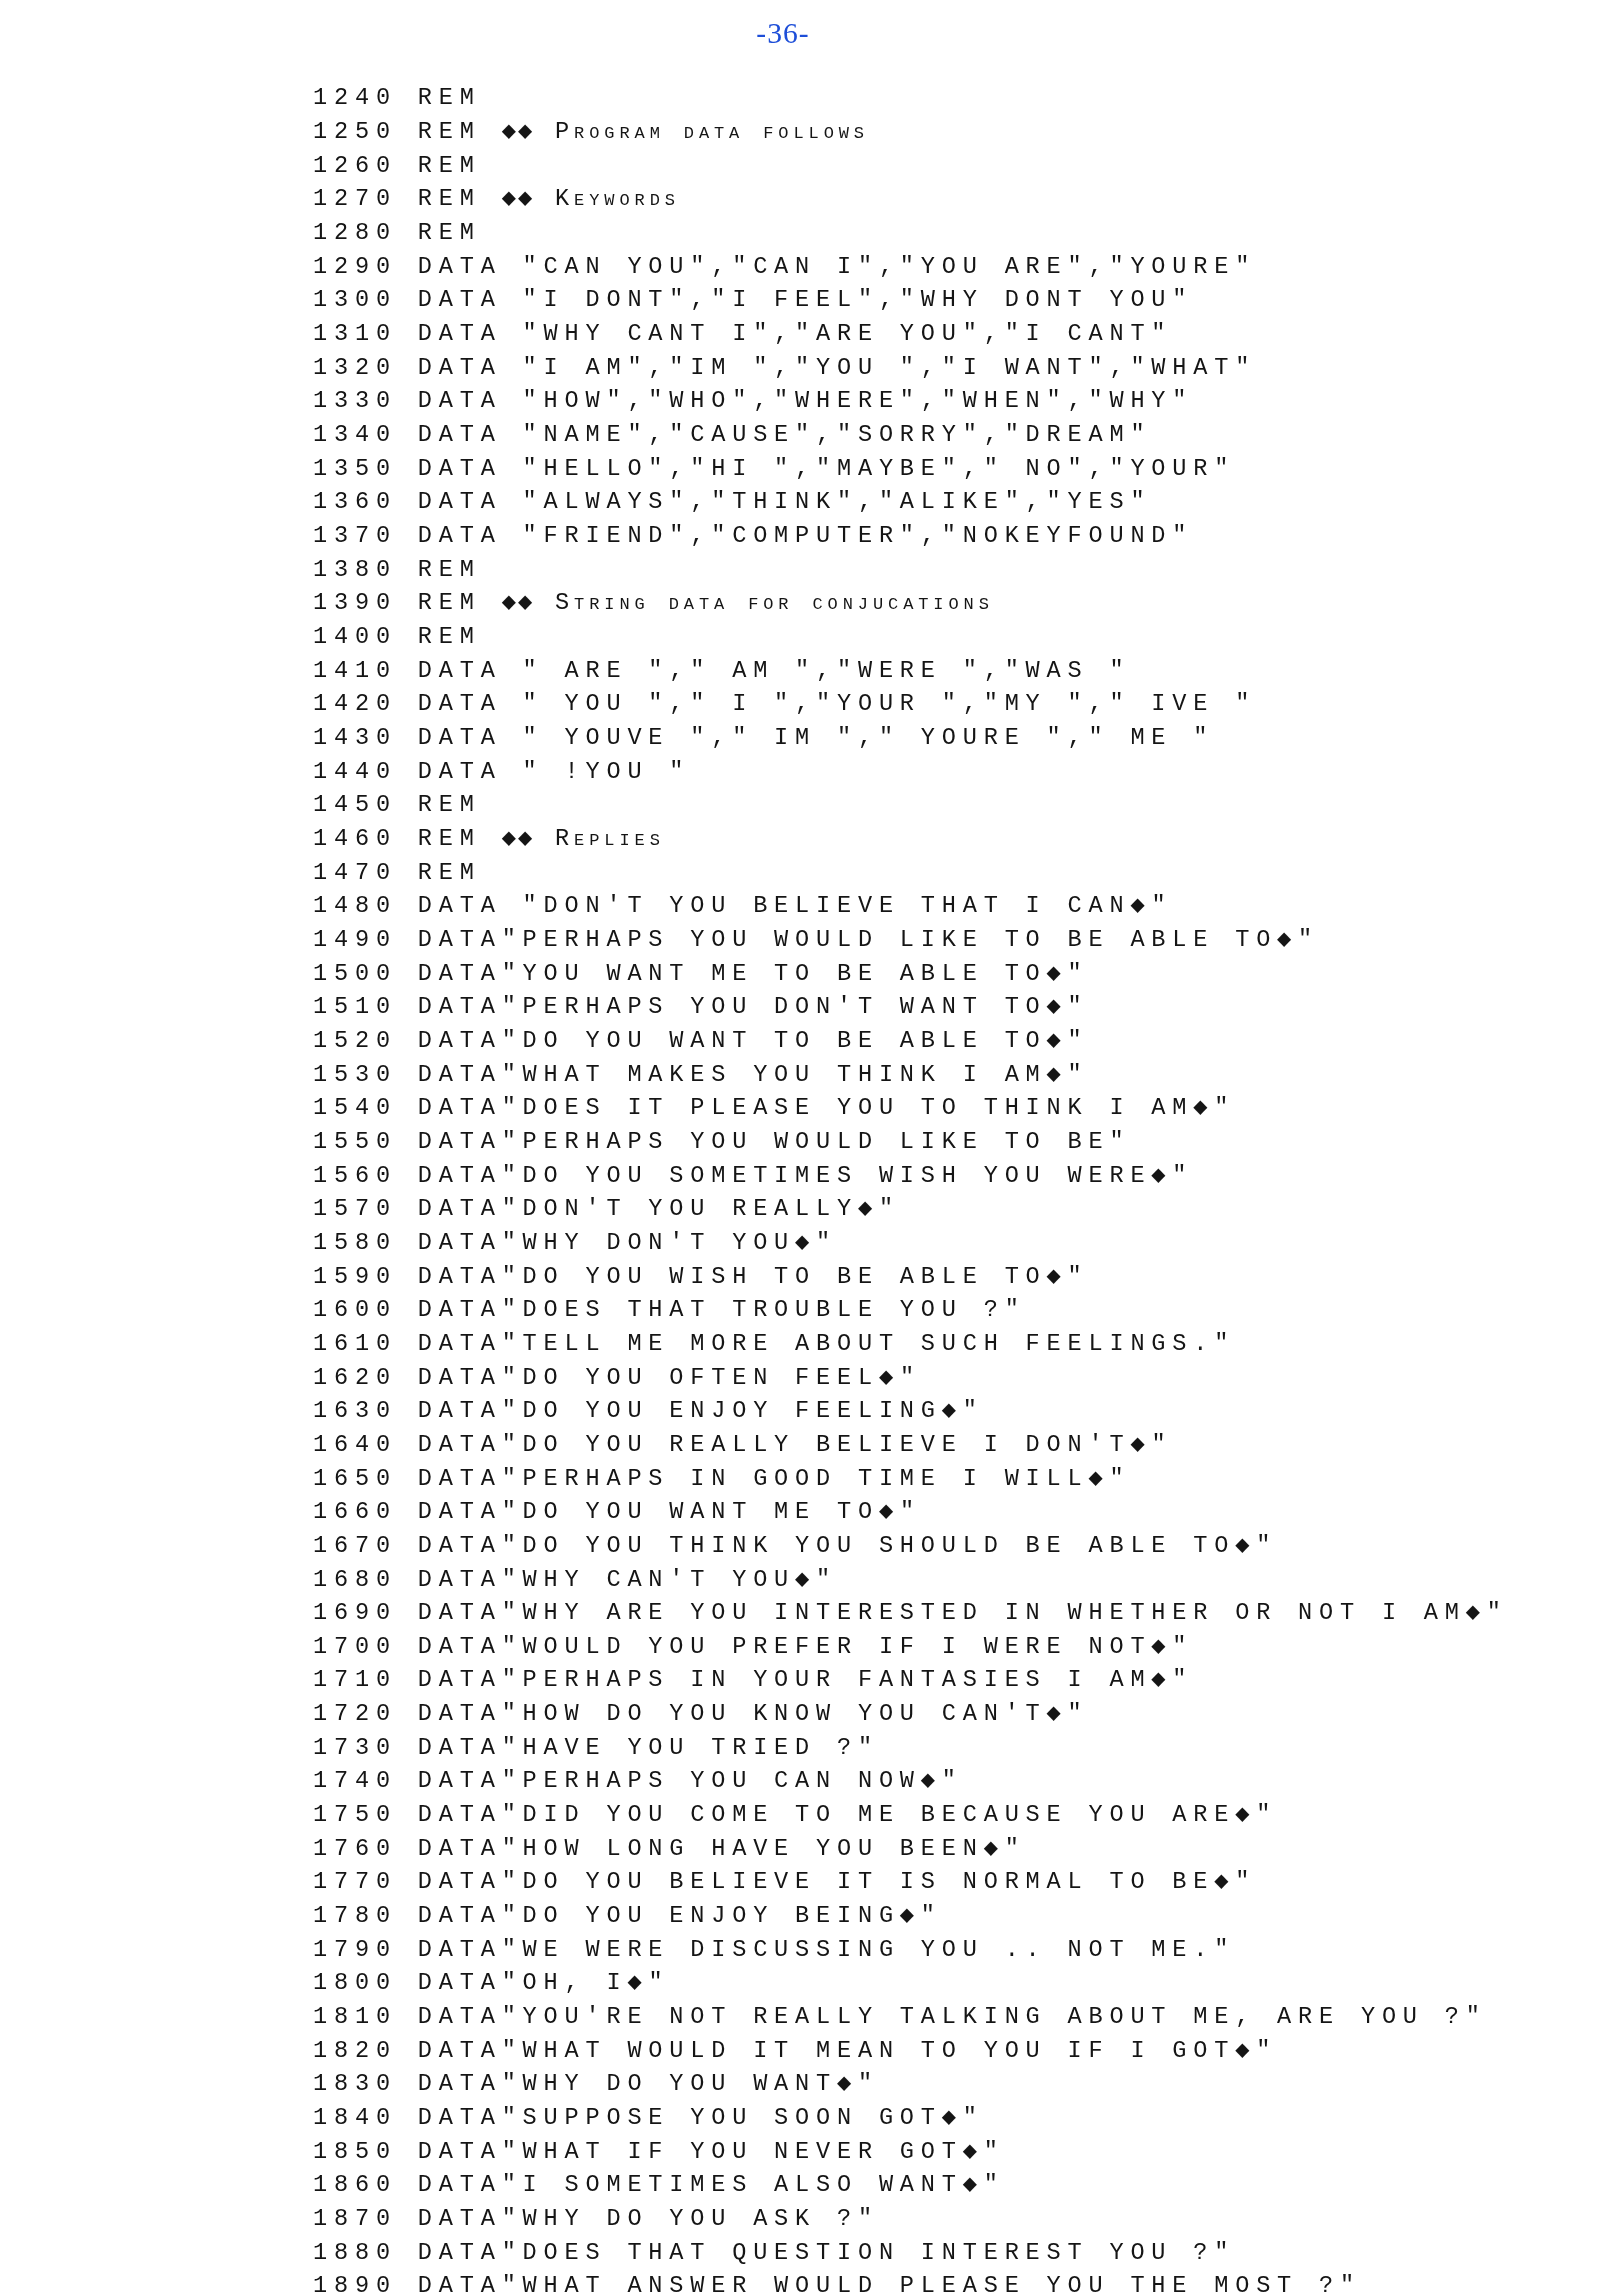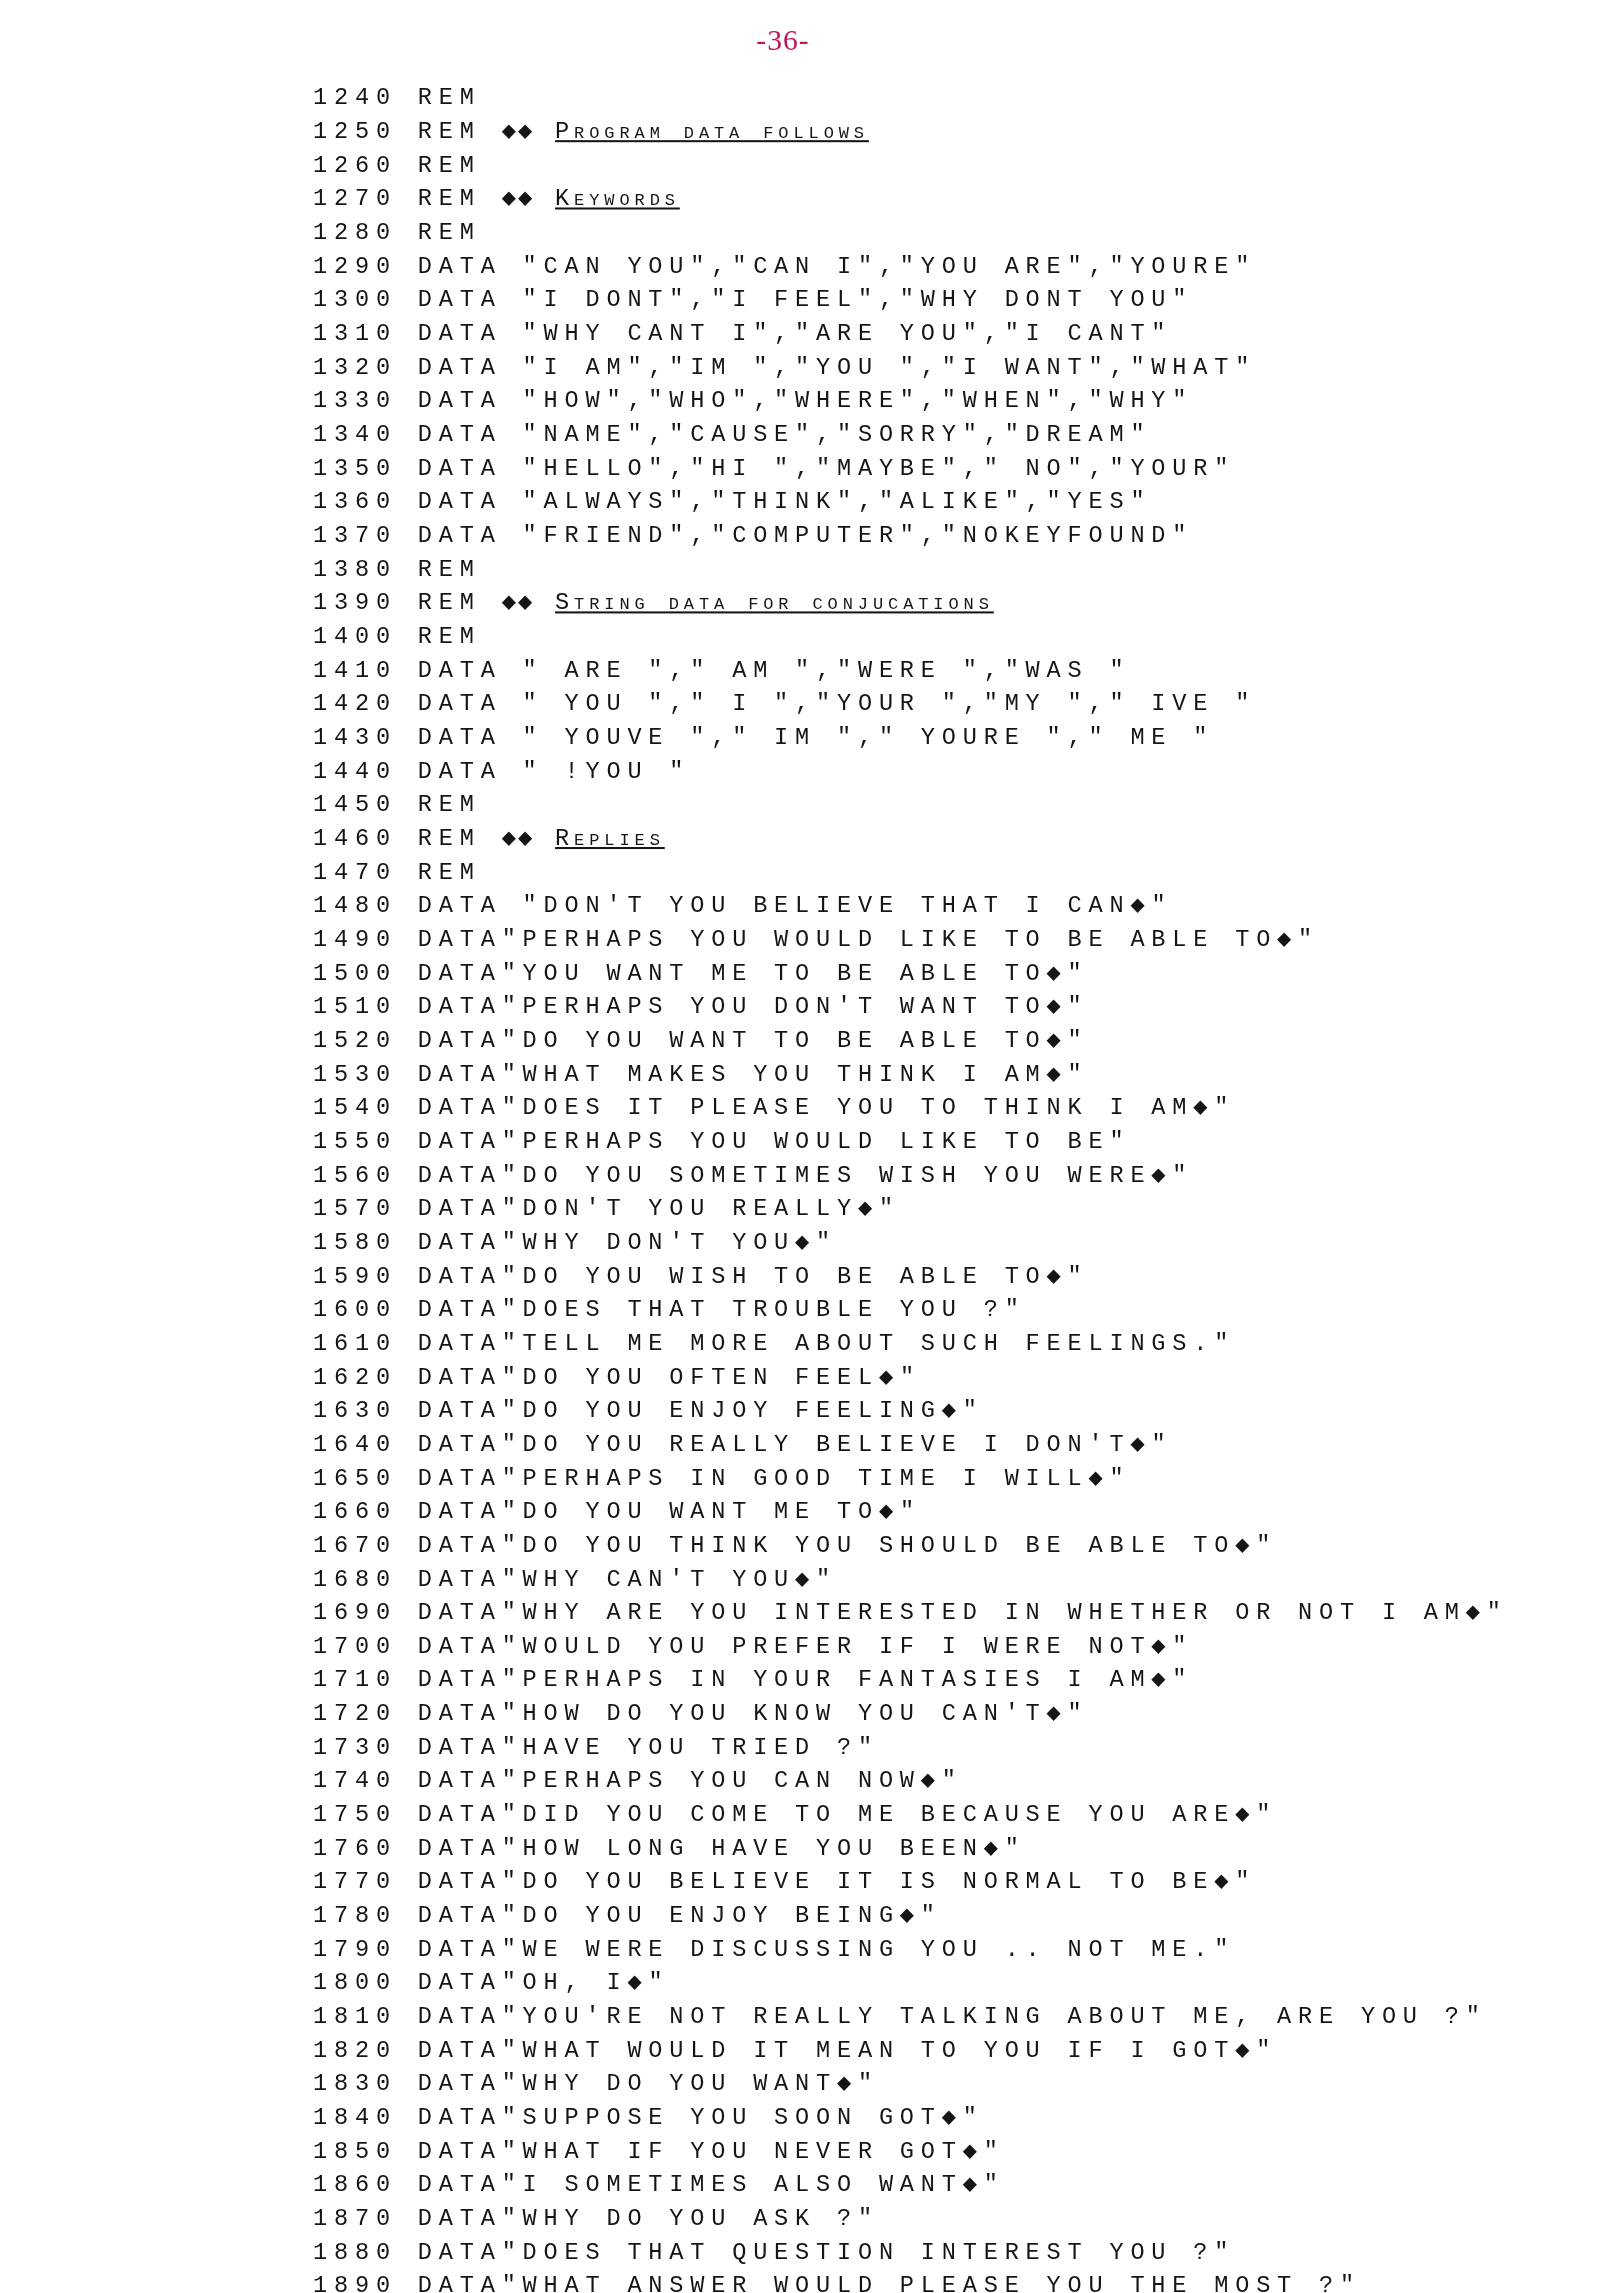--- a/index.html
+++ b/index.html
@@ -9,28 +9,28 @@
     }
     body {
       width: 1623px;
       height: 2293px;
       position: relative;
       overflow: hidden;
       color: #111111;
     }
     .page-number {
       position: absolute;
-      top: 24px;
+      top: 17px;
       left: 0;
       width: 1566px;
       text-align: center;
       font-family: "Liberation Serif", "DejaVu Serif", serif;
       font-size: 29.6px;
       letter-spacing: 1px;
-      color: #be185d;
+      color: #1d4ed8;
     }
     .listing {
       position: absolute;
       top: 81px;
       left: 313px;
       margin: 0;
       padding: 0;
       list-style: none;
       font-family: "Liberation Mono", "DejaVu Sans Mono", monospace;
       font-size: 23.6px;
@@ -44,21 +44,20 @@
     .code-line {
       display: block;
       height: 33px;
     }
     .line-no { }
     .stmt { }
     .marker { letter-spacing: 2px; }
     .comment {
       font-variant: small-caps;
       letter-spacing: 4.9px;
-      text-decoration: underline;
     }
   </style>
 </head>
 <body>
 
 <div class="page-number">-36-</div>
 
 <ol class="listing" id="listing"><li class="code-line"><span class="line-no">1240</span> <span class="stmt">REM</span><span class="marker-wrap"></span></li><li class="code-line"><span class="line-no">1250</span> <span class="stmt">REM</span><span class="marker-wrap"> <span class="marker">◆◆</span> <span class="comment">Program data follows</span></span></li><li class="code-line"><span class="line-no">1260</span> <span class="stmt">REM</span><span class="marker-wrap"></span></li><li class="code-line"><span class="line-no">1270</span> <span class="stmt">REM</span><span class="marker-wrap"> <span class="marker">◆◆</span> <span class="comment">Keywords</span></span></li><li class="code-line"><span class="line-no">1280</span> <span class="stmt">REM</span><span class="marker-wrap"></span></li><li class="code-line"><span class="line-no">1290</span> <span class="stmt">DATA "CAN YOU","CAN I","YOU ARE","YOURE"</span><span class="marker-wrap"></span></li><li class="code-line"><span class="line-no">1300</span> <span class="stmt">DATA "I DONT","I FEEL","WHY DONT YOU"</span><span class="marker-wrap"></span></li><li class="code-line"><span class="line-no">1310</span> <span class="stmt">DATA "WHY CANT I","ARE YOU","I CANT"</span><span class="marker-wrap"></span></li><li class="code-line"><span class="line-no">1320</span> <span class="stmt">DATA "I AM","IM ","YOU ","I WANT","WHAT"</span><span class="marker-wrap"></span></li><li class="code-line"><span class="line-no">1330</span> <span class="stmt">DATA "HOW","WHO","WHERE","WHEN","WHY"</span><span class="marker-wrap"></span></li><li class="code-line"><span class="line-no">1340</span> <span class="stmt">DATA "NAME","CAUSE","SORRY","DREAM"</span><span class="marker-wrap"></span></li><li class="code-line"><span class="line-no">1350</span> <span class="stmt">DATA "HELLO","HI ","MAYBE"," NO","YOUR"</span><span class="marker-wrap"></span></li><li class="code-line"><span class="line-no">1360</span> <span class="stmt">DATA "ALWAYS","THINK","ALIKE","YES"</span><span class="marker-wrap"></span></li><li class="code-line"><span class="line-no">1370</span> <span class="stmt">DATA "FRIEND","COMPUTER","NOKEYFOUND"</span><span class="marker-wrap"></span></li><li class="code-line"><span class="line-no">1380</span> <span class="stmt">REM</span><span class="marker-wrap"></span></li><li class="code-line"><span class="line-no">1390</span> <span class="stmt">REM</span><span class="marker-wrap"> <span class="marker">◆◆</span> <span class="comment">String data for conjucations</span></span></li><li class="code-line"><span class="line-no">1400</span> <span class="stmt">REM</span><span class="marker-wrap"></span></li><li class="code-line"><span class="line-no">1410</span> <span class="stmt">DATA " ARE "," AM ","WERE ","WAS "</span><span class="marker-wrap"></span></li><li class="code-line"><span class="line-no">1420</span> <span class="stmt">DATA " YOU "," I ","YOUR ","MY "," IVE "</span><span class="marker-wrap"></span></li><li class="code-line"><span class="line-no">1430</span> <span class="stmt">DATA " YOUVE "," IM "," YOURE "," ME "</span><span class="marker-wrap"></span></li><li class="code-line"><span class="line-no">1440</span> <span class="stmt">DATA " !YOU "</span><span class="marker-wrap"></span></li><li class="code-line"><span class="line-no">1450</span> <span class="stmt">REM</span><span class="marker-wrap"></span></li><li class="code-line"><span class="line-no">1460</span> <span class="stmt">REM</span><span class="marker-wrap"> <span class="marker">◆◆</span> <span class="comment">Replies</span></span></li><li class="code-line"><span class="line-no">1470</span> <span class="stmt">REM</span><span class="marker-wrap"></span></li><li class="code-line"><span class="line-no">1480</span> <span class="stmt">DATA "DON'T YOU BELIEVE THAT I CAN◆"</span><span class="marker-wrap"></span></li><li class="code-line"><span class="line-no">1490</span> <span class="stmt">DATA"PERHAPS YOU WOULD LIKE TO BE ABLE TO◆"</span><span class="marker-wrap"></span></li><li class="code-line"><span class="line-no">1500</span> <span class="stmt">DATA"YOU WANT ME TO BE ABLE TO◆"</span><span class="marker-wrap"></span></li><li class="code-line"><span class="line-no">1510</span> <span class="stmt">DATA"PERHAPS YOU DON'T WANT TO◆"</span><span class="marker-wrap"></span></li><li class="code-line"><span class="line-no">1520</span> <span class="stmt">DATA"DO YOU WANT TO BE ABLE TO◆"</span><span class="marker-wrap"></span></li><li class="code-line"><span class="line-no">1530</span> <span class="stmt">DATA"WHAT MAKES YOU THINK I AM◆"</span><span class="marker-wrap"></span></li><li class="code-line"><span class="line-no">1540</span> <span class="stmt">DATA"DOES IT PLEASE YOU TO THINK I AM◆"</span><span class="marker-wrap"></span></li><li class="code-line"><span class="line-no">1550</span> <span class="stmt">DATA"PERHAPS YOU WOULD LIKE TO BE"</span><span class="marker-wrap"></span></li><li class="code-line"><span class="line-no">1560</span> <span class="stmt">DATA"DO YOU SOMETIMES WISH YOU WERE◆"</span><span class="marker-wrap"></span></li><li class="code-line"><span class="line-no">1570</span> <span class="stmt">DATA"DON'T YOU REALLY◆"</span><span class="marker-wrap"></span></li><li class="code-line"><span class="line-no">1580</span> <span class="stmt">DATA"WHY DON'T YOU◆"</span><span class="marker-wrap"></span></li><li class="code-line"><span class="line-no">1590</span> <span class="stmt">DATA"DO YOU WISH TO BE ABLE TO◆"</span><span class="marker-wrap"></span></li><li class="code-line"><span class="line-no">1600</span> <span class="stmt">DATA"DOES THAT TROUBLE YOU ?"</span><span class="marker-wrap"></span></li><li class="code-line"><span class="line-no">1610</span> <span class="stmt">DATA"TELL ME MORE ABOUT SUCH FEELINGS."</span><span class="marker-wrap"></span></li><li class="code-line"><span class="line-no">1620</span> <span class="stmt">DATA"DO YOU OFTEN FEEL◆"</span><span class="marker-wrap"></span></li><li class="code-line"><span class="line-no">1630</span> <span class="stmt">DATA"DO YOU ENJOY FEELING◆"</span><span class="marker-wrap"></span></li><li class="code-line"><span class="line-no">1640</span> <span class="stmt">DATA"DO YOU REALLY BELIEVE I DON'T◆"</span><span class="marker-wrap"></span></li><li class="code-line"><span class="line-no">1650</span> <span class="stmt">DATA"PERHAPS IN GOOD TIME I WILL◆"</span><span class="marker-wrap"></span></li><li class="code-line"><span class="line-no">1660</span> <span class="stmt">DATA"DO YOU WANT ME TO◆"</span><span class="marker-wrap"></span></li><li class="code-line"><span class="line-no">1670</span> <span class="stmt">DATA"DO YOU THINK YOU SHOULD BE ABLE TO◆"</span><span class="marker-wrap"></span></li><li class="code-line"><span class="line-no">1680</span> <span class="stmt">DATA"WHY CAN'T YOU◆"</span><span class="marker-wrap"></span></li><li class="code-line"><span class="line-no">1690</span> <span class="stmt">DATA"WHY ARE YOU INTERESTED IN WHETHER OR NOT I AM◆"</span><span class="marker-wrap"></span></li><li class="code-line"><span class="line-no">1700</span> <span class="stmt">DATA"WOULD YOU PREFER IF I WERE NOT◆"</span><span class="marker-wrap"></span></li><li class="code-line"><span class="line-no">1710</span> <span class="stmt">DATA"PERHAPS IN YOUR FANTASIES I AM◆"</span><span class="marker-wrap"></span></li><li class="code-line"><span class="line-no">1720</span> <span class="stmt">DATA"HOW DO YOU KNOW YOU CAN'T◆"</span><span class="marker-wrap"></span></li><li class="code-line"><span class="line-no">1730</span> <span class="stmt">DATA"HAVE YOU TRIED ?"</span><span class="marker-wrap"></span></li><li class="code-line"><span class="line-no">1740</span> <span class="stmt">DATA"PERHAPS YOU CAN NOW◆"</span><span class="marker-wrap"></span></li><li class="code-line"><span class="line-no">1750</span> <span class="stmt">DATA"DID YOU COME TO ME BECAUSE YOU ARE◆"</span><span class="marker-wrap"></span></li><li class="code-line"><span class="line-no">1760</span> <span class="stmt">DATA"HOW LONG HAVE YOU BEEN◆"</span><span class="marker-wrap"></span></li><li class="code-line"><span class="line-no">1770</span> <span class="stmt">DATA"DO YOU BELIEVE IT IS NORMAL TO BE◆"</span><span class="marker-wrap"></span></li><li class="code-line"><span class="line-no">1780</span> <span class="stmt">DATA"DO YOU ENJOY BEING◆"</span><span class="marker-wrap"></span></li><li class="code-line"><span class="line-no">1790</span> <span class="stmt">DATA"WE WERE DISCUSSING YOU .. NOT ME."</span><span class="marker-wrap"></span></li><li class="code-line"><span class="line-no">1800</span> <span class="stmt">DATA"OH, I◆"</span><span class="marker-wrap"></span></li><li class="code-line"><span class="line-no">1810</span> <span class="stmt">DATA"YOU'RE NOT REALLY TALKING ABOUT ME, ARE YOU ?"</span><span class="marker-wrap"></span></li><li class="code-line"><span class="line-no">1820</span> <span class="stmt">DATA"WHAT WOULD IT MEAN TO YOU IF I GOT◆"</span><span class="marker-wrap"></span></li><li class="code-line"><span class="line-no">1830</span> <span class="stmt">DATA"WHY DO YOU WANT◆"</span><span class="marker-wrap"></span></li><li class="code-line"><span class="line-no">1840</span> <span class="stmt">DATA"SUPPOSE YOU SOON GOT◆"</span><span class="marker-wrap"></span></li><li class="code-line"><span class="line-no">1850</span> <span class="stmt">DATA"WHAT IF YOU NEVER GOT◆"</span><span class="marker-wrap"></span></li><li class="code-line"><span class="line-no">1860</span> <span class="stmt">DATA"I SOMETIMES ALSO WANT◆"</span><span class="marker-wrap"></span></li><li class="code-line"><span class="line-no">1870</span> <span class="stmt">DATA"WHY DO YOU ASK ?"</span><span class="marker-wrap"></span></li><li class="code-line"><span class="line-no">1880</span> <span class="stmt">DATA"DOES THAT QUESTION INTEREST YOU ?"</span><span class="marker-wrap"></span></li><li class="code-line"><span class="line-no">1890</span> <span class="stmt">DATA"WHAT ANSWER WOULD PLEASE YOU THE MOST ?"</span><span class="marker-wrap"></span></li></ol>
 
 

